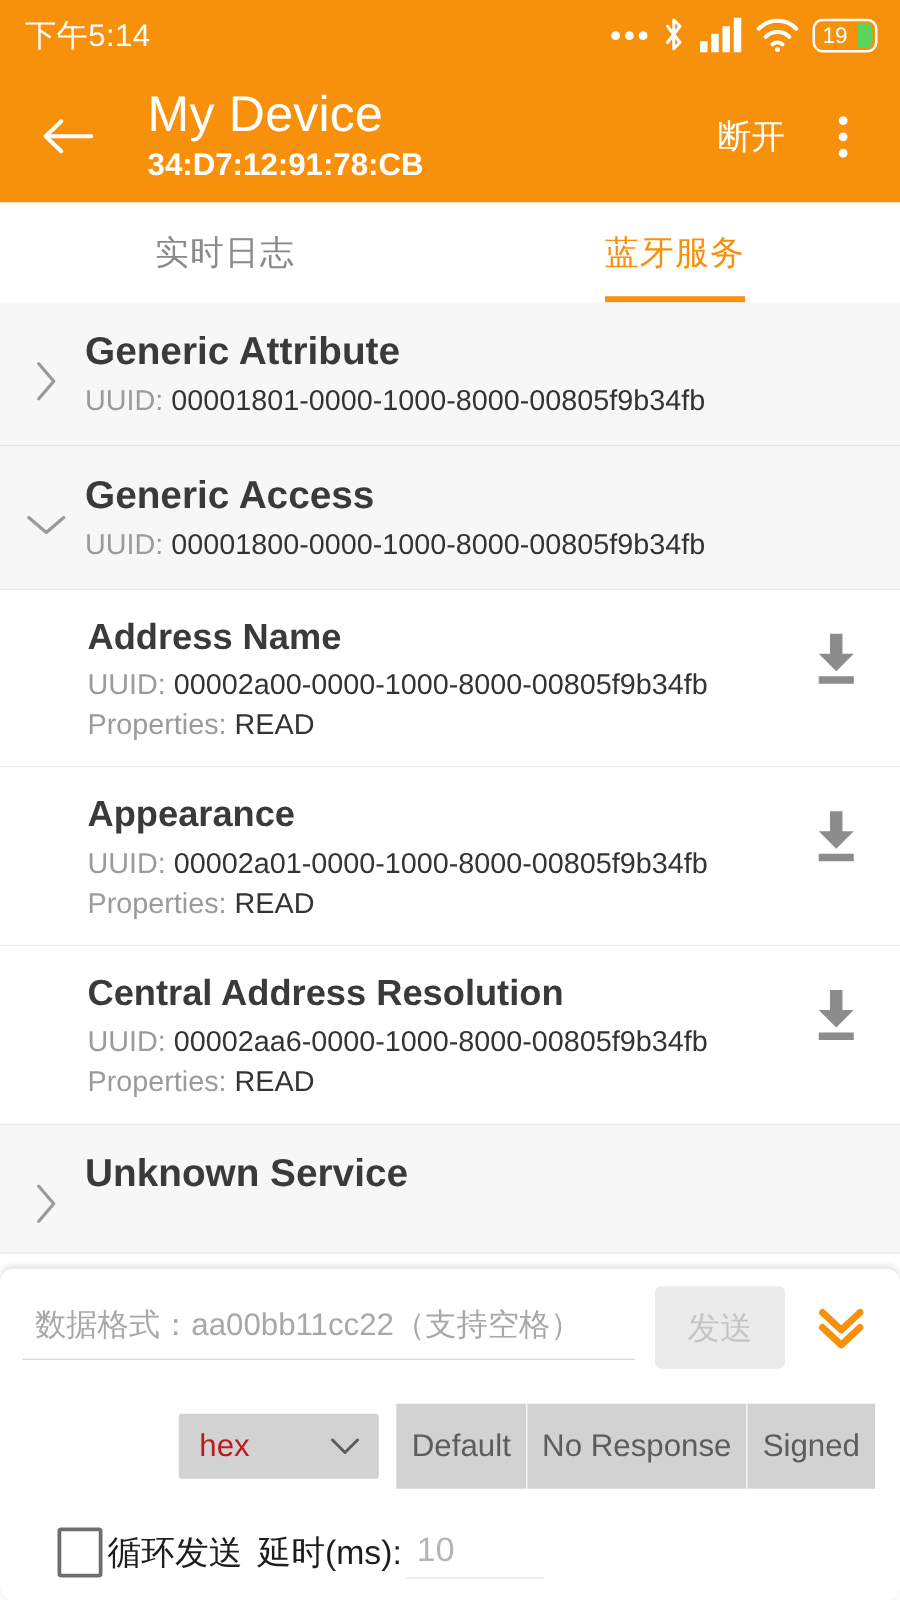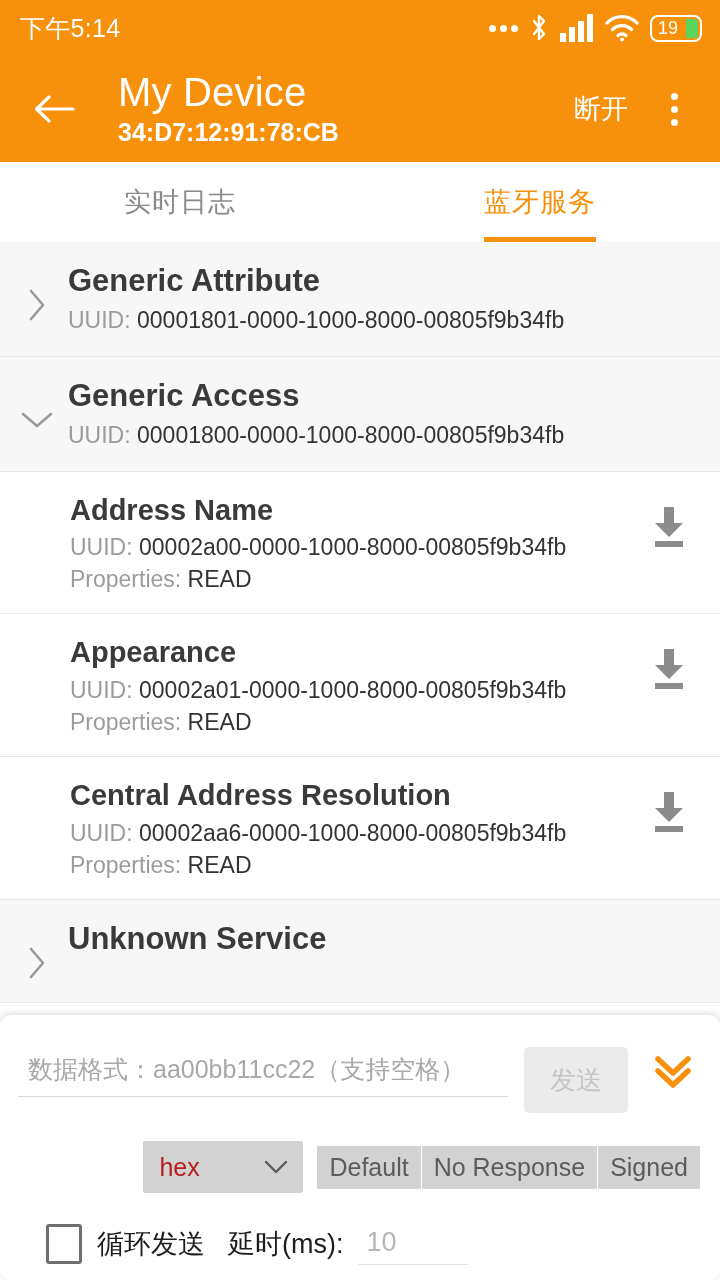--- a/index.html
+++ b/index.html
@@ -93,38 +93,38 @@
   }
   .sheet-row1 { display: flex; align-items: center; gap: 16px; }
   .data-input {
     flex: 1 1 auto; border: none; border-bottom: 1.5px solid #d8d8d8;
     font-size: 25px; color: #333; padding: 10px 6px 12px 10px; background: transparent;
     font-family: "Liberation Sans", sans-serif; outline: none;
   }
   .data-input::placeholder { color: #a8a8a8; }
   .send-btn {
     width: 104px; height: 66px; background: #ebebeb; border: none; border-radius: 5px;
-    color: #c4c4c4; font-size: 26px; font-family: "Liberation Sans", sans-serif; margin-top: 18px;
+    color: #c4c4c4; font-size: 26px; font-family: "Liberation Sans", sans-serif;
   }
   .collapse-btn { width: 58px; height: 60px; display: flex; align-items: center; justify-content: center; flex: 0 0 auto; }
 
   .sheet-row2 { display: flex; align-items: center; justify-content: flex-end; gap: 14px; margin-top: 28px; padding-right: 2px; }
   .fmt-select {
     width: 160px; height: 52px; background: #d2d2d2; border: none; border-radius: 2px;
     display: flex; align-items: center; justify-content: space-between;
     padding: 0 14px 0 16px; font-size: 25px; color: #b91c1c;
   }
   .seg-group { display: flex; }
   .seg {
-    height: 43px; background: #d2d2d2; color: #5c5c5c; font-size: 25px;
+    height: 68px; background: #d2d2d2; color: #5c5c5c; font-size: 25px;
     display: flex; align-items: center; padding: 0 12px; border-right: 1px solid #fff;
   }
   .seg:last-child { border-right: none; }
 
-  .sheet-row3 { display: flex; align-items: center; gap: 15px; margin-top: 30px; padding-left: 28px; }
+  .sheet-row3 { display: flex; align-items: center; gap: 4px; margin-top: 30px; padding-left: 28px; }
   .cbox { width: 36px; height: 40px; border: 3px solid #6e6e6e; border-radius: 3px; flex: 0 0 auto; }
   .cbox-label { font-size: 27px; color: #1d1d1d; }
   .delay-label { font-size: 27px; color: #1d1d1d; margin-left: 8px; }
   .delay-input {
     width: 110px; border: none; border-bottom: 1.5px solid #e2e2e2; background: transparent;
     font-size: 27px; color: #333; padding: 4px 6px 6px 8px; outline: none;
     font-family: "Liberation Sans", sans-serif;
   }
   .delay-input::placeholder { color: #b5b5b5; }
 </style>

